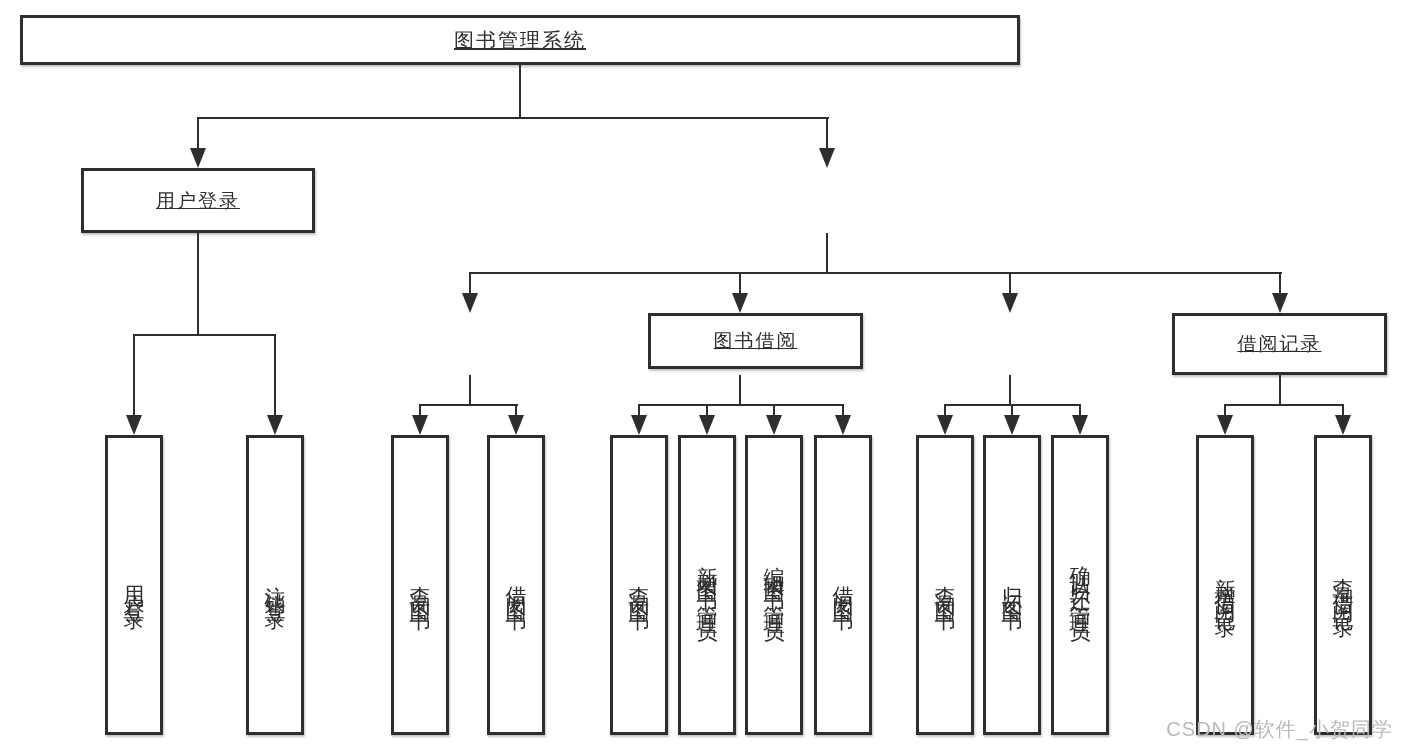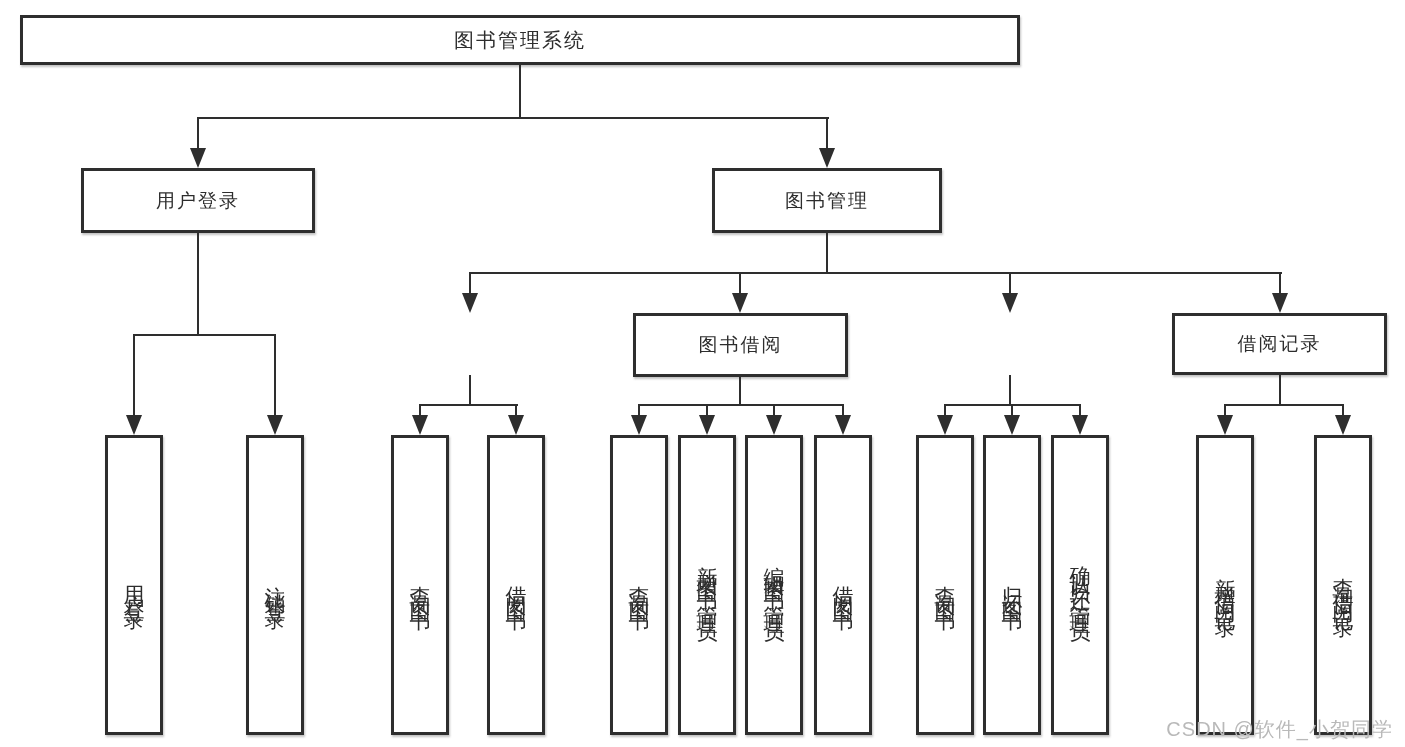--- a/index.html
+++ b/index.html
@@ -19,21 +19,21 @@
     overflow: hidden;
   }
   .stage { position: relative; width: 1405px; height: 747px; }
 
   .box {
     position: absolute;
     background: var(--box-bg);
     border: 3px solid var(--line);
     box-shadow: 1px 2px 2px rgba(80,80,80,0.35);
     display: flex; align-items: center; justify-content: center;
-    font-size: 19px; letter-spacing: 2px; color: var(--text);
+    font-size: 19px; letter-spacing: 2px; color: var(--text); text-decoration: underline;
   }
   .box.root { font-size: 20px; }
 
   .vbox {
     position: absolute;
     width: 58px; height: 300px; top: 435px;
     background: var(--box-bg);
     border: 3px solid var(--line);
     box-shadow: 1px 2px 2px rgba(80,80,80,0.35);
     display: flex; align-items: center; justify-content: center;
@@ -78,43 +78,40 @@
   <div class="vline" style="left:519px; top:65px; height:53px;"></div>
   <div class="hline" style="left:197px; top:117px; width:632px;"></div>
   <div class="vline" style="left:197px; top:117px; height:33px;"></div>
   <div class="arrow" style="left:190px; top:148px;"></div>
   <div class="vline" style="left:826px; top:117px; height:33px;"></div>
   <div class="arrow" style="left:819px; top:148px;"></div>
 
   <div class="box" style="left:81px; top:168px; width:234px; height:65px;">
     <span>用户登录</span>
   </div>
-  <div class="box" style="left:712px; top:168px; width:230px; height:65px;">
-    <span>图书管理</span>
-  </div>
 
   <div class="vline" style="left:197px; top:233px; height:103px;"></div>
   <div class="hline" style="left:133px; top:334px; width:143px;"></div>
   <div class="vline" style="left:133px; top:334px; height:83px;"></div>
   <div class="arrow" style="left:126px; top:415px;"></div>
   <div class="vline" style="left:274px; top:334px; height:83px;"></div>
   <div class="arrow" style="left:267px; top:415px;"></div>
 
   <div class="vline" style="left:826px; top:233px; height:41px;"></div>
   <div class="hline" style="left:469px; top:272px; width:813px;"></div>
   <div class="vline" style="left:469px; top:272px; height:23px;"></div>
   <div class="arrow" style="left:462px; top:293px;"></div>
   <div class="vline" style="left:739px; top:272px; height:23px;"></div>
   <div class="arrow" style="left:732px; top:293px;"></div>
   <div class="vline" style="left:1009px; top:272px; height:23px;"></div>
   <div class="arrow" style="left:1002px; top:293px;"></div>
   <div class="vline" style="left:1279px; top:272px; height:23px;"></div>
   <div class="arrow" style="left:1272px; top:293px;"></div>
 
-  <div class="box" style="left:633px; top:313px; width:215px; height:64px;">
+  <div class="box" style="left:648px; top:313px; width:215px; height:56px;">
     <span>图书借阅</span>
   </div>
   <div class="box" style="left:1172px; top:313px; width:215px; height:62px;">
     <span>借阅记录</span>
   </div>
 
   <div class="vline" style="left:469px; top:375px; height:31px;"></div>
   <div class="hline" style="left:419px; top:404px; width:99px;"></div>
   <div class="vline" style="left:419px; top:404px; height:13px;"></div>
   <div class="arrow" style="left:412px; top:415px;"></div>

